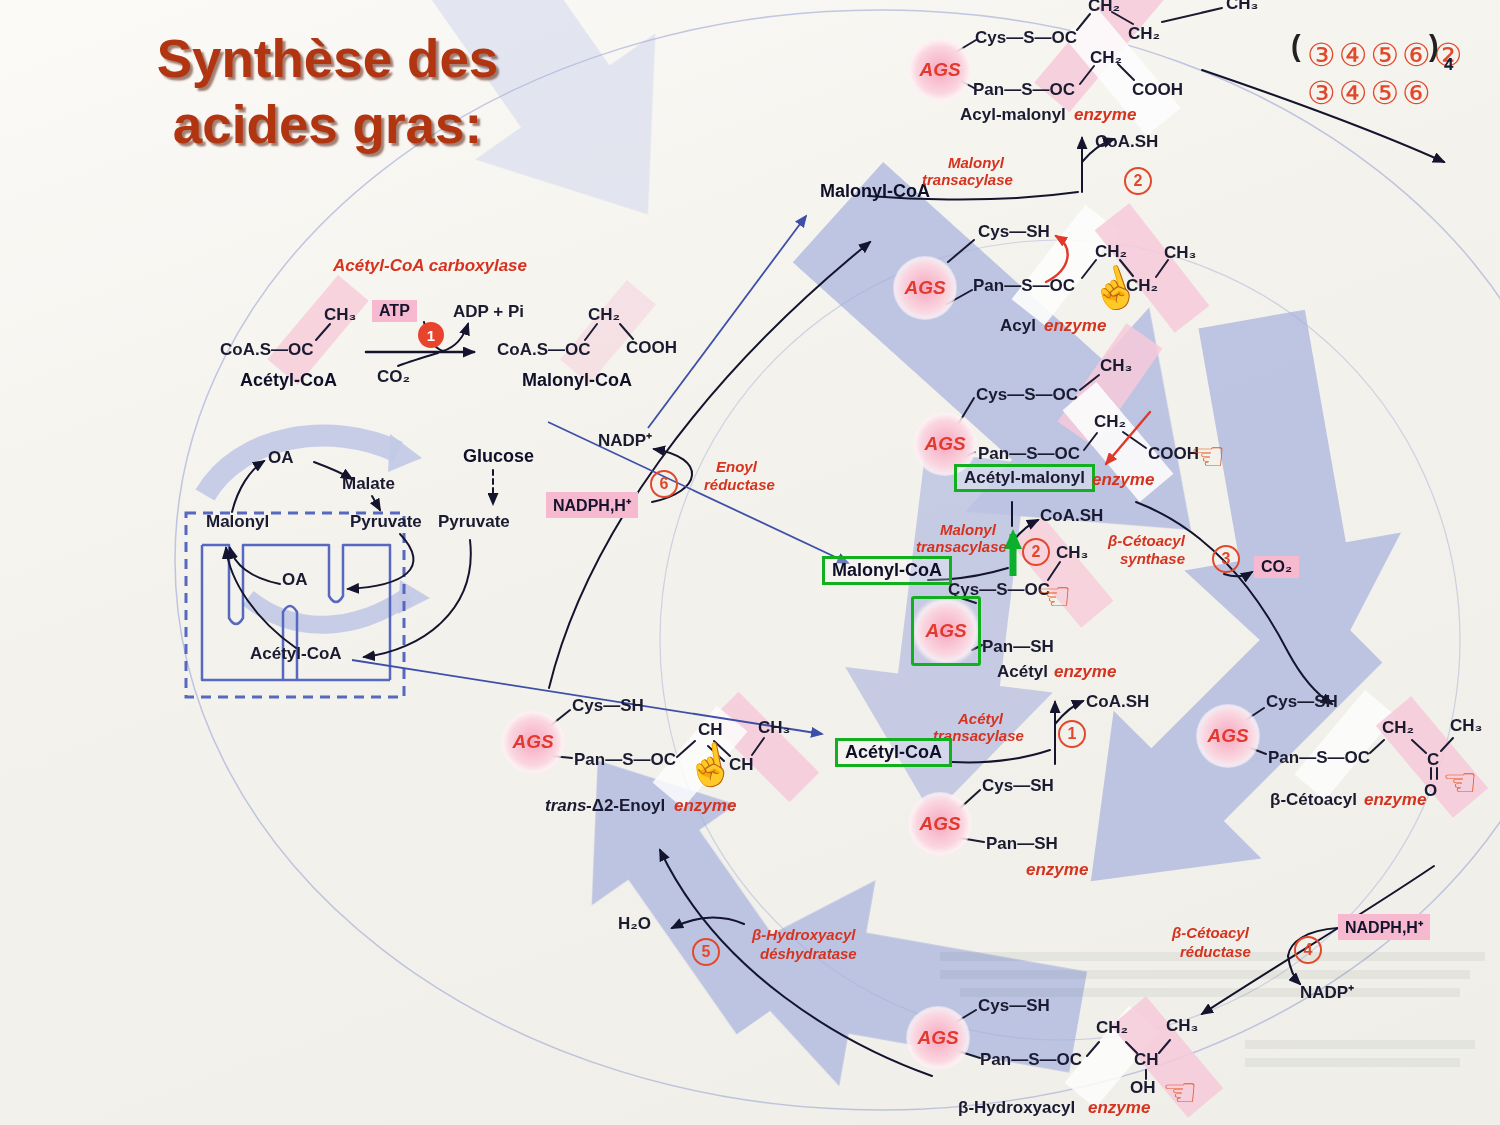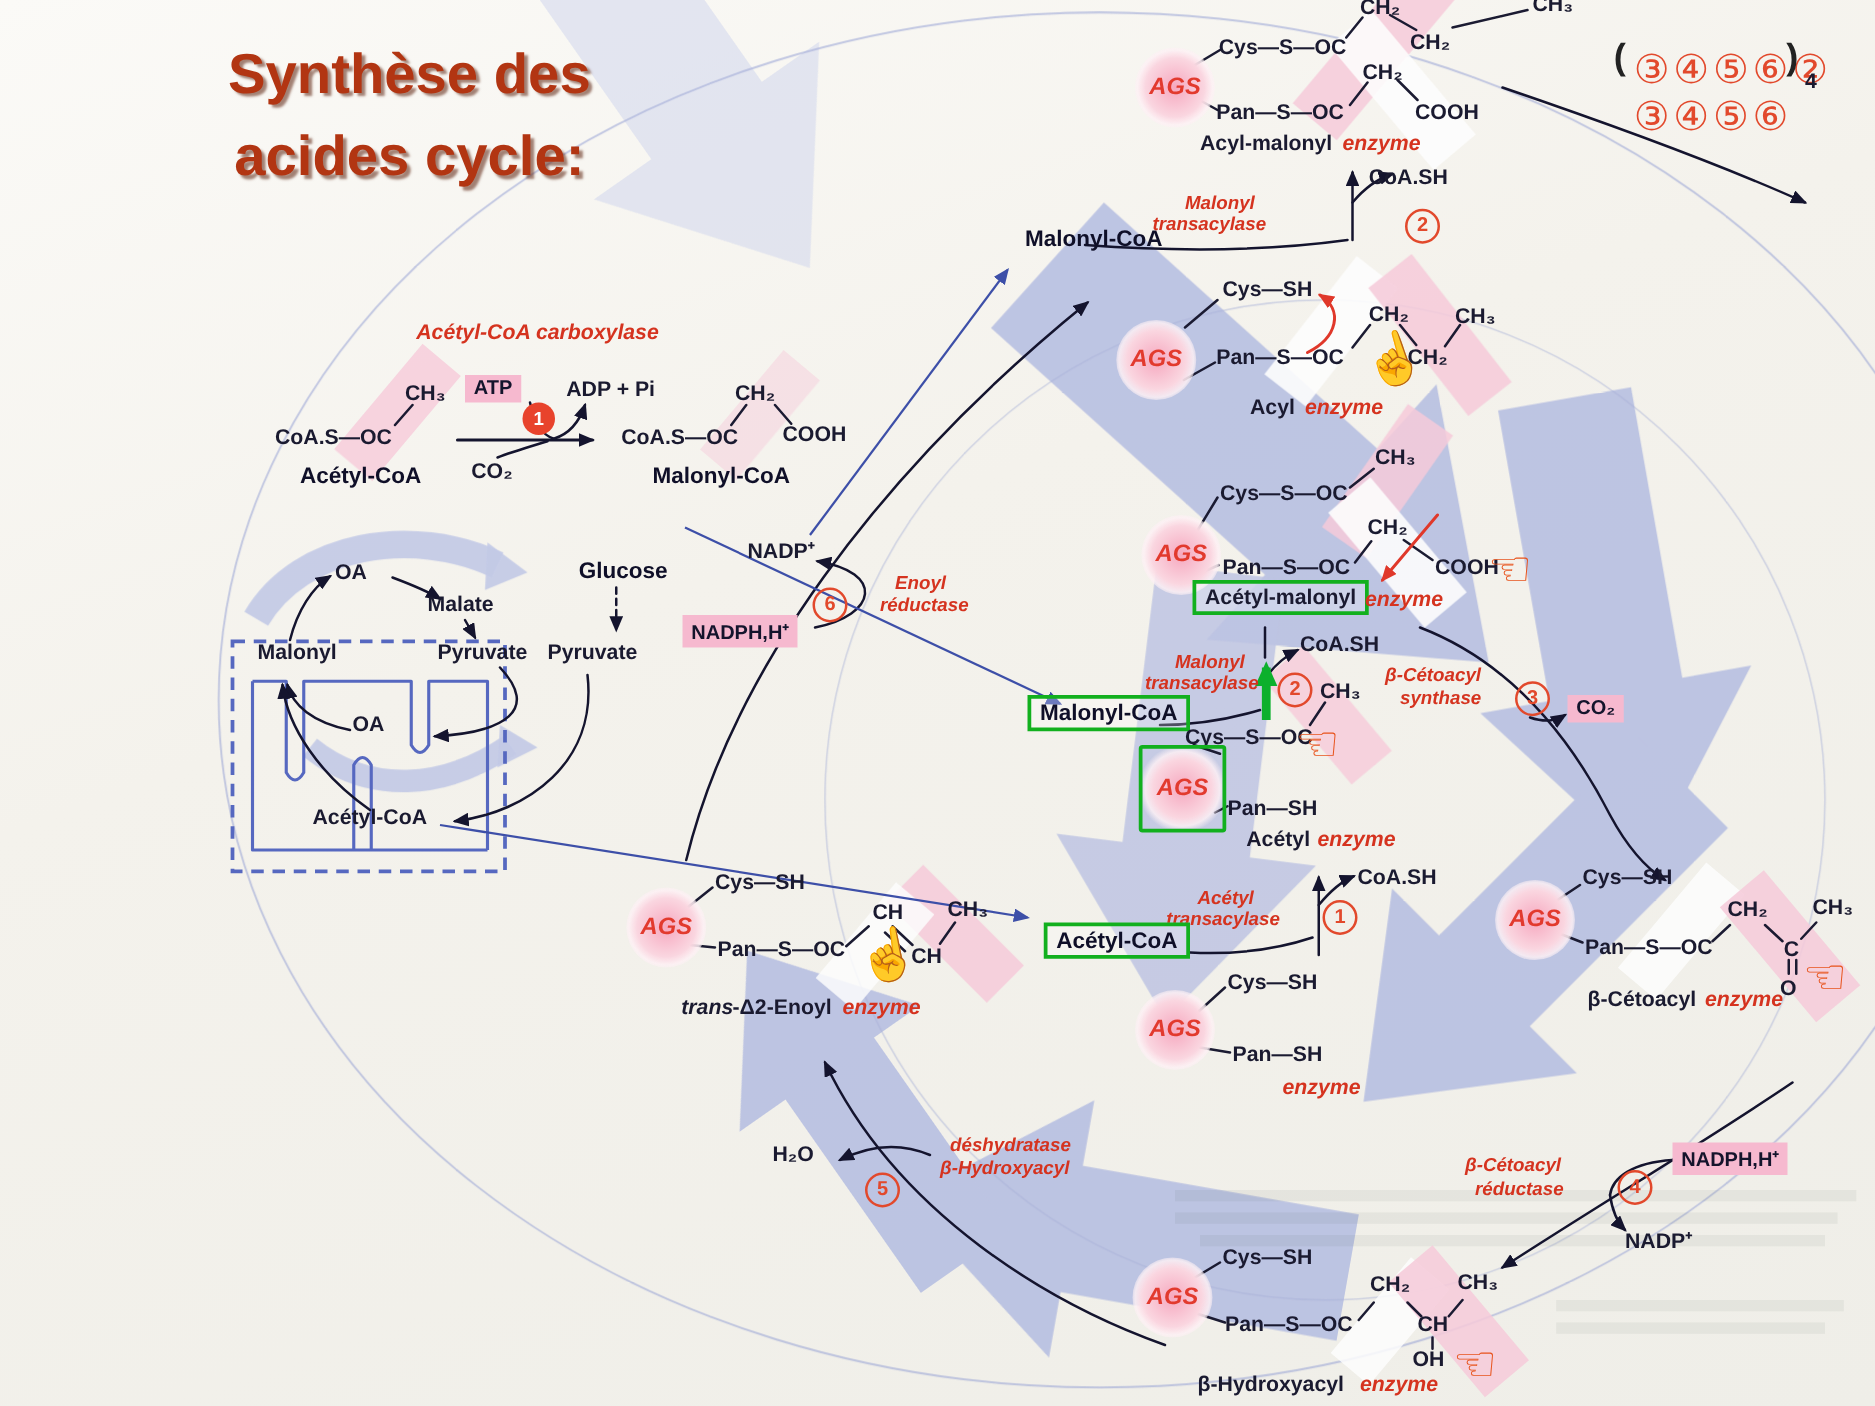--- a/index.html
+++ b/index.html
@@ -1,21 +1,21 @@
 <!DOCTYPE html>
 <html><head>
 <meta charset="utf-8">
 <style>
   html,body{margin:0;padding:0;background:#e8e6e0;}
   #stage{position:relative;width:1500px;height:1125px;overflow:hidden;
          background:linear-gradient(160deg,#fbfaf7 0%,#f4f2ec 40%,#efeee8 100%);
          font-family:"Liberation Sans",sans-serif;}
   #bg{position:absolute;left:0;top:0;}
   #title-block{position:absolute;left:50px;top:26px;width:555px;text-align:center;
-               font-weight:bold;font-size:45px;line-height:66px;color:#b23512;
+               font-weight:bold;font-size:53px;line-height:66px;color:#b23512;
                text-shadow:3px 3px 2px rgba(90,30,10,0.55);letter-spacing:0px;}
   #labels-layer{position:absolute;left:0;top:0;width:1500px;height:1125px;}
   .lbl{position:absolute;white-space:nowrap;font-family:"Liberation Sans",sans-serif;}
   .chem{font-weight:bold;font-size:17px;color:#1a1a30;}
   .ital{font-style:italic;}
   .name{font-weight:bold;font-size:18px;color:#0f0f28;}
   .enzyme{color:#d5331f;font-style:italic;font-weight:bold;font-size:17px;}
   .enzyme.sm{font-size:15px;}
   .ags{width:64px;height:64px;border-radius:50%;display:flex;align-items:center;justify-content:center;
        color:#e23a2e;font-style:italic;font-weight:bold;font-size:19px;
@@ -170,21 +170,21 @@
       <path d="M1150,412 L1106,464" marker-end="url(#mR)"></path>
     </g>
 
     <g>
       <path d="M1013,576 L1013,534" stroke="#0cb02c" stroke-width="7" fill="none" marker-end="url(#mG)"></path>
     </g>
   </svg>
 
   <div id="title-block">
     <div>Synthèse des</div>
-    <div>acides cycle:</div>
+    <div>acides gras:</div>
   </div>
 
   <div id="labels-layer">
       <span class="lbl paren" style="left: 1291px; top: 30px;">(</span>
       <span class="lbl counts" style="left: 1307px; top: 36px;">③④⑤⑥②</span>
       <span class="lbl paren" style="left: 1429px; top: 30px;">)</span>
       <span class="lbl chem" style="left: 1444px; top: 55px;">4</span>
       <span class="lbl counts" style="left: 1307px; top: 74px;">③④⑤⑥</span>
       <span class="lbl ags" style="left: 908px; top: 38px;">AGS</span>
       <span class="lbl chem" style="left: 975px; top: 28px;">Cys—S—OC</span>
@@ -285,21 +285,21 @@
       <span class="lbl chem" style="left: 1382px; top: 718px;">CH₂</span>
       <span class="lbl chem" style="left: 1450px; top: 716px;">CH₃</span>
       <span class="lbl chem" style="left: 1427px; top: 750px;">C</span>
       <span class="lbl chem" style="left: 1424px; top: 781px;">O</span>
       <span class="lbl hand" style="left: 1442px; top: 762px;">☜</span>
       <span class="lbl chem" style="left: 1270px; top: 790px;">β-Cétoacyl</span>
       <span class="lbl enzyme" style="left: 1364px; top: 790px;">enzyme</span>
       <span class="lbl chem" style="left: 618px; top: 914px;">H₂O</span>
       <span class="lbl num" style="left: 692px; top: 938px;">5</span>
       <span class="lbl enzyme sm" style="left: 752px; top: 926px;">β-Hydroxyacyl</span>
-      <span class="lbl enzyme sm" style="left: 760px; top: 908px;">déshydratase</span>
+      <span class="lbl enzyme sm" style="left: 760px; top: 945px;">déshydratase</span>
       <span class="lbl enzyme sm" style="left: 1172px; top: 924px;">β-Cétoacyl</span>
       <span class="lbl enzyme sm" style="left: 1180px; top: 943px;">réductase</span>
       <span class="lbl num" style="left: 1294px; top: 936px;">4</span>
       <span class="lbl pinkbox" style="left: 1338px; top: 914px;">NADPH,H⁺</span>
       <span class="lbl chem" style="left: 1300px; top: 980px;">NADP⁺</span>
       <span class="lbl chem" style="left: 978px; top: 996px;">Cys—SH</span>
       <span class="lbl ags" style="left: 906px; top: 1006px;">AGS</span>
       <span class="lbl chem" style="left: 980px; top: 1050px;">Pan—S—OC</span>
       <span class="lbl chem" style="left: 1096px; top: 1018px;">CH₂</span>
       <span class="lbl chem" style="left: 1166px; top: 1016px;">CH₃</span>

